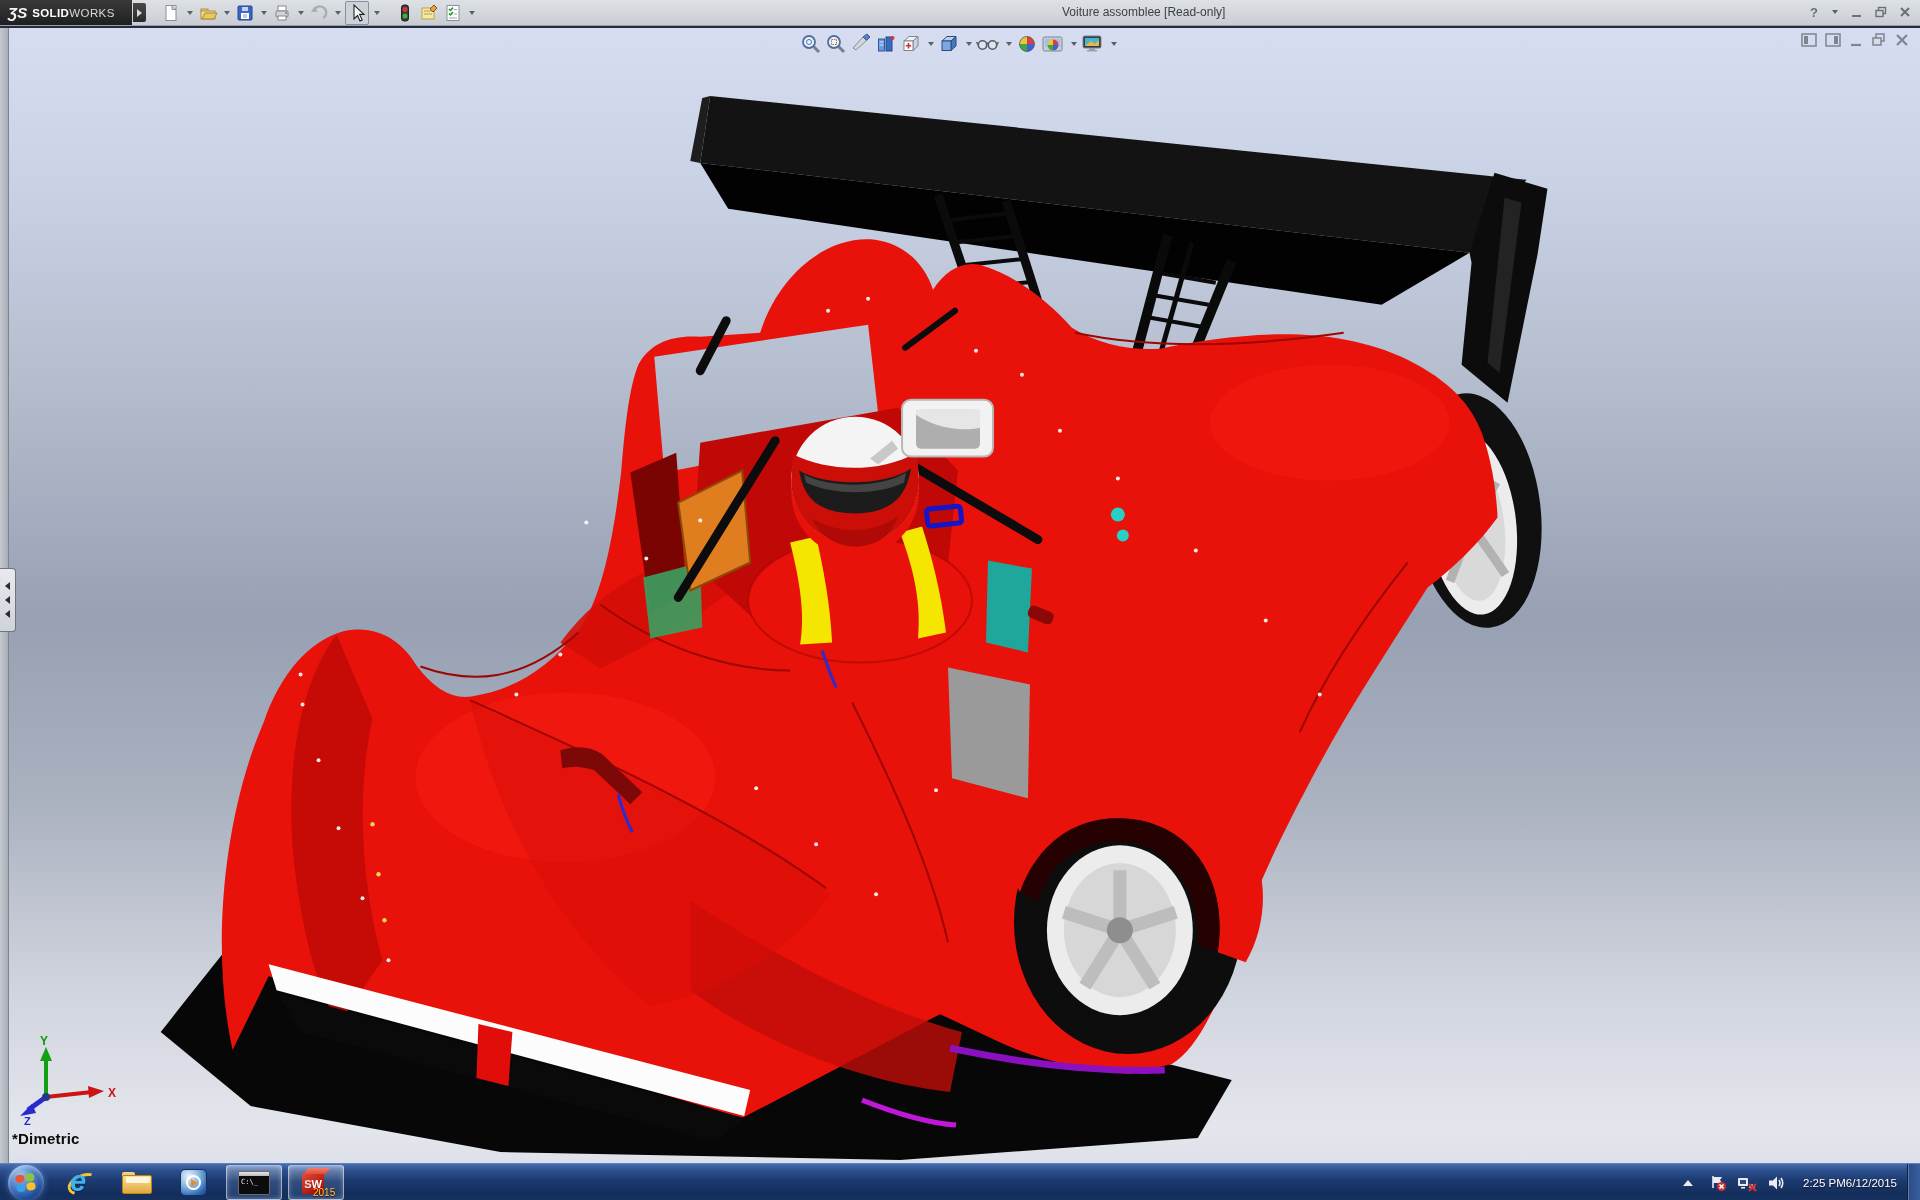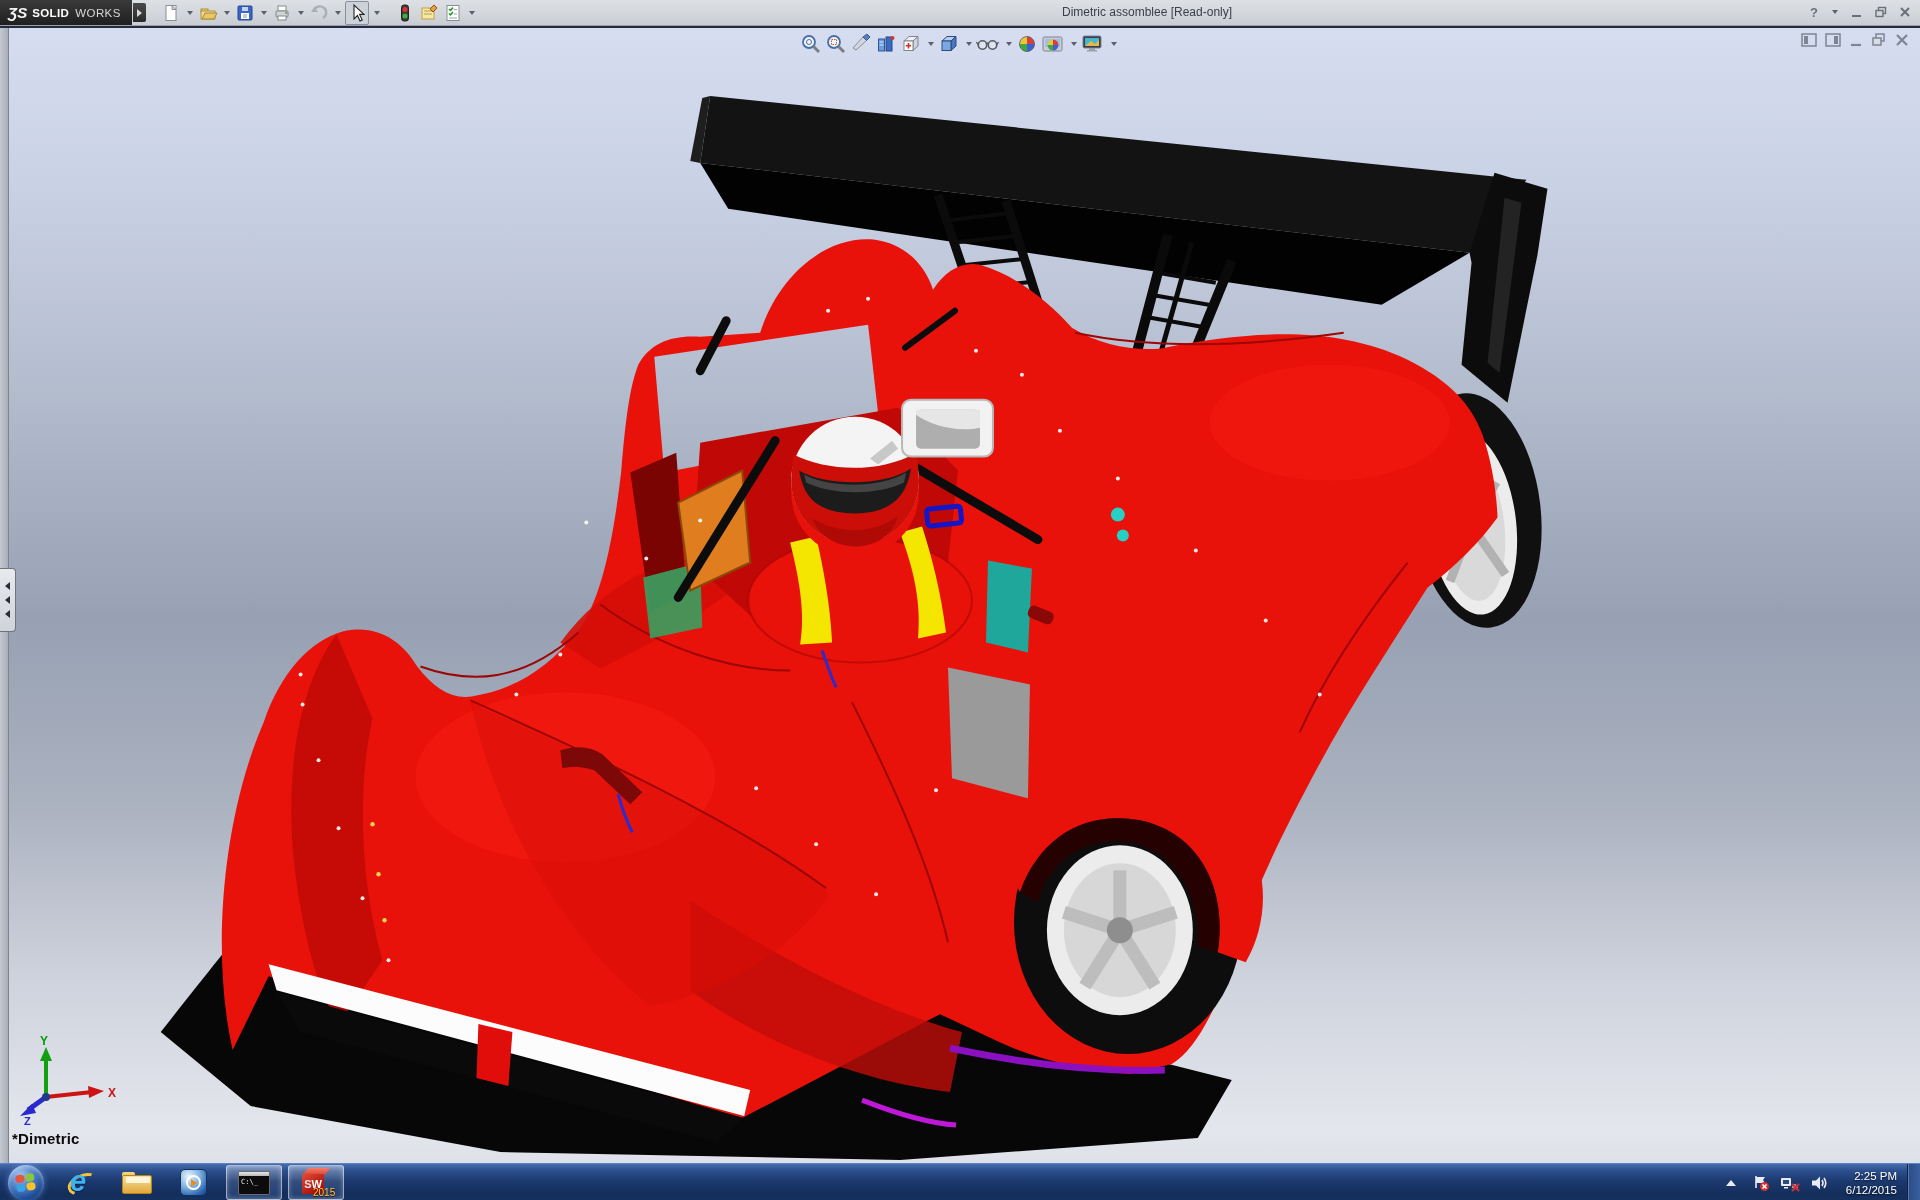--- a/index.html
+++ b/index.html
@@ -6,21 +6,21 @@
   #screen{position:relative;width:1920px;height:1200px;overflow:hidden;
     font-family:"Liberation Sans",sans-serif;-webkit-font-smoothing:antialiased;}
 
   
   .titlebar{position:absolute;left:0;top:0;width:1920px;height:25px;
     background:linear-gradient(#dde0e4,#d2d6db 60%,#c9cdd3);border-bottom:1px solid #9aa0a8;}
   .logoblock{position:absolute;left:0;top:0;width:132px;height:25px;background:linear-gradient(#3a3a3a,#1f1f1f);
     display:flex;align-items:center;padding-left:8px;box-sizing:border-box;color:#fff;}
   .logo3s{font-style:italic;font-weight:bold;font-size:15px;margin-right:5px;color:#f5f5f5;}
   .brand{font-size:11.5px;letter-spacing:.4px;color:#fff;}
-  .brand b{font-weight:bold;} .brand span{font-weight:normal;color:#d8d8d8;padding-left:6px;}
+  .brand b{font-weight:bold;} .brand span{font-weight:normal;color:#d8d8d8;}
   .logo-expander{position:absolute;left:133px;top:3px;width:13px;height:19px;background:linear-gradient(#4a4a4a,#2a2a2a);
     display:flex;align-items:center;justify-content:center;border-radius:0 2px 2px 0;}
   .logo-expander i{width:0;height:0;border-top:4px solid transparent;border-bottom:4px solid transparent;border-left:5px solid #d8d8d8;}
   .maintools{position:absolute;left:160px;top:1px;height:23px;display:flex;align-items:center;}
   .tbtn{display:flex;align-items:center;height:22px;padding:0 1px;margin-right:2px;}
   .tbtn svg{display:block;}
   .tbtn.pressed{background:#cdd2d9;border:1px solid #8a9099;border-radius:2px;}
   .caret{width:0;height:0;border-left:3px solid transparent;border-right:3px solid transparent;border-top:4px solid #5a6068;margin:0 4px 0 3px;}
   .tgap{width:10px;}
   .wintitle{position:absolute;left:1062px;top:5px;font-size:12px;color:#3c4046;white-space:nowrap;}
@@ -82,21 +82,21 @@
   
   .swcube{position:relative;width:30px;height:30px;}
   .sw-top{position:absolute;left:4px;top:0;width:22px;height:8px;background:linear-gradient(#f47c6a,#d83a2a);transform:skewX(-38deg);border-radius:1px;}
   .sw-front{position:absolute;left:1px;top:6px;width:22px;height:20px;background:linear-gradient(145deg,#e24a38,#b01810 70%,#8a0e08);border-radius:1px;display:flex;align-items:center;justify-content:center;}
   .sw-front .s{color:#e0e0e0;font-weight:bold;font-size:11px;} .sw-front .w{color:#fff;font-weight:bold;font-size:11px;margin-left:0px;}
   .sw-year{position:absolute;left:12px;top:19px;font-size:10px;font-weight:normal;color:#f8c83a;text-shadow:0 1px 1px #400;}
   
   .tray{margin-left:auto;display:flex;align-items:center;height:37px;}
   .tray-arrow{width:0;height:0;border-left:5px solid transparent;border-right:5px solid transparent;border-bottom:6px solid #e8ecf2;margin-right:16px;}
   .trayico{margin-right:10px;display:flex;align-items:center;}
-  .clock{display:flex;flex-direction:column;align-items:flex-end;justify-content:center;color:#fff;font-size:11.5px;line-height:14px;margin:0 10px 0 8px;text-shadow:0 1px 2px rgba(0,0,20,.8);}
+  .clock{display:flex;align-items:flex-end;justify-content:center;color:#fff;font-size:11.5px;line-height:14px;margin:0 10px 0 8px;text-shadow:0 1px 2px rgba(0,0,20,.8);}
   .showdesk{width:12px;height:37px;background:linear-gradient(90deg,#2a4c88,#3a5f9e);border-left:1px solid #0e2248;box-shadow:inset 1px 0 0 rgba(255,255,255,.25);}
 </style>
 </head>
 <body>
 
 <div id="screen">
 
   <div class="titlebar">
     <div class="logoblock">
       <span class="logo3s">ƷS</span>
@@ -176,21 +176,21 @@
             <path d="M6,6 l1.4,1.4 L10,4.6" stroke="#2a9a30" stroke-width="1.6" fill="none"></path>
             <path d="M6,10.5 l1.4,1.4 L10,9.1" stroke="#2a9a30" stroke-width="1.6" fill="none"></path>
             <line x1="11" y1="6.5" x2="14" y2="6.5" stroke="#9aa0a8"></line>
             <line x1="11" y1="11" x2="14" y2="11" stroke="#9aa0a8"></line>
             <line x1="6" y1="15" x2="14" y2="15" stroke="#9aa0a8"></line>
           </svg>
       </span>
         <span class="caret"></span>
     </div>
 
-    <div class="wintitle">Dimetric assomblee [Read-only]</div>
+    <div class="wintitle">Voiture assomblee [Read-only]</div>
 
     <div class="winbtns">
       <span class="wb">?</span>
       <span class="caret"></span>
       <span class="wb">
           <svg width="14" height="14">
             <line x1="2" y1="11" x2="11" y2="11" stroke="#6a7078" stroke-width="2"></line>
           </svg>
         </span>
       <span class="wb">

